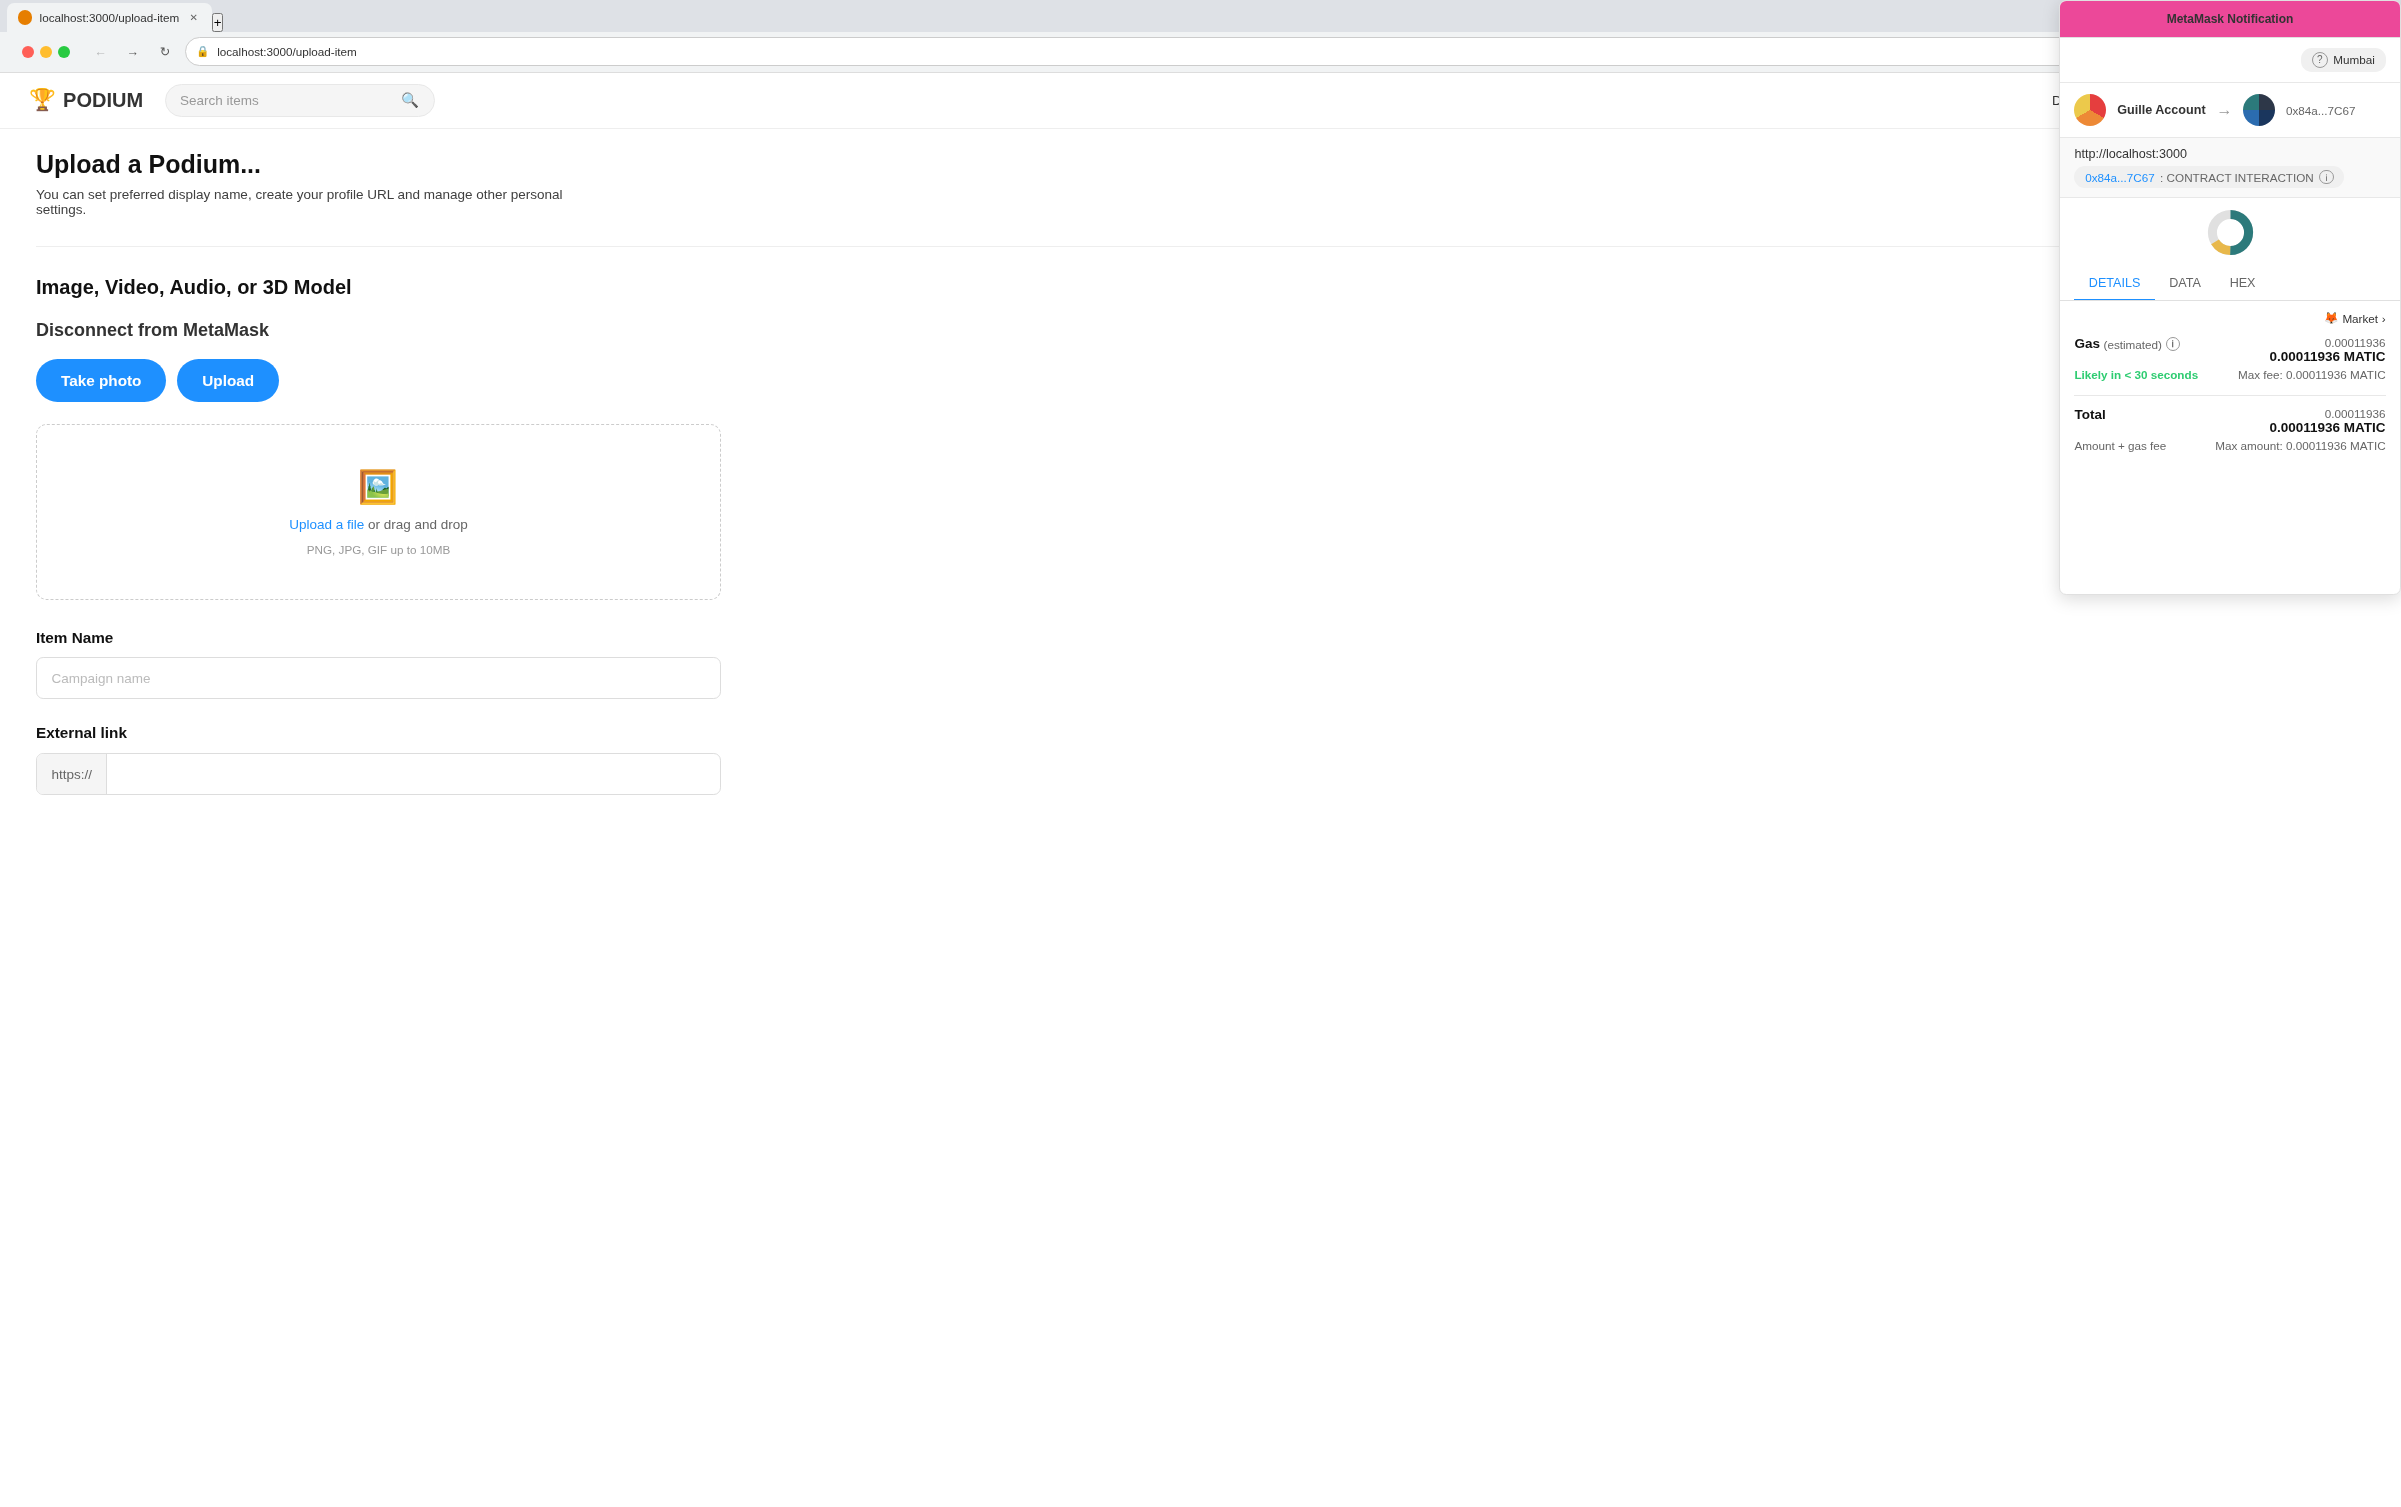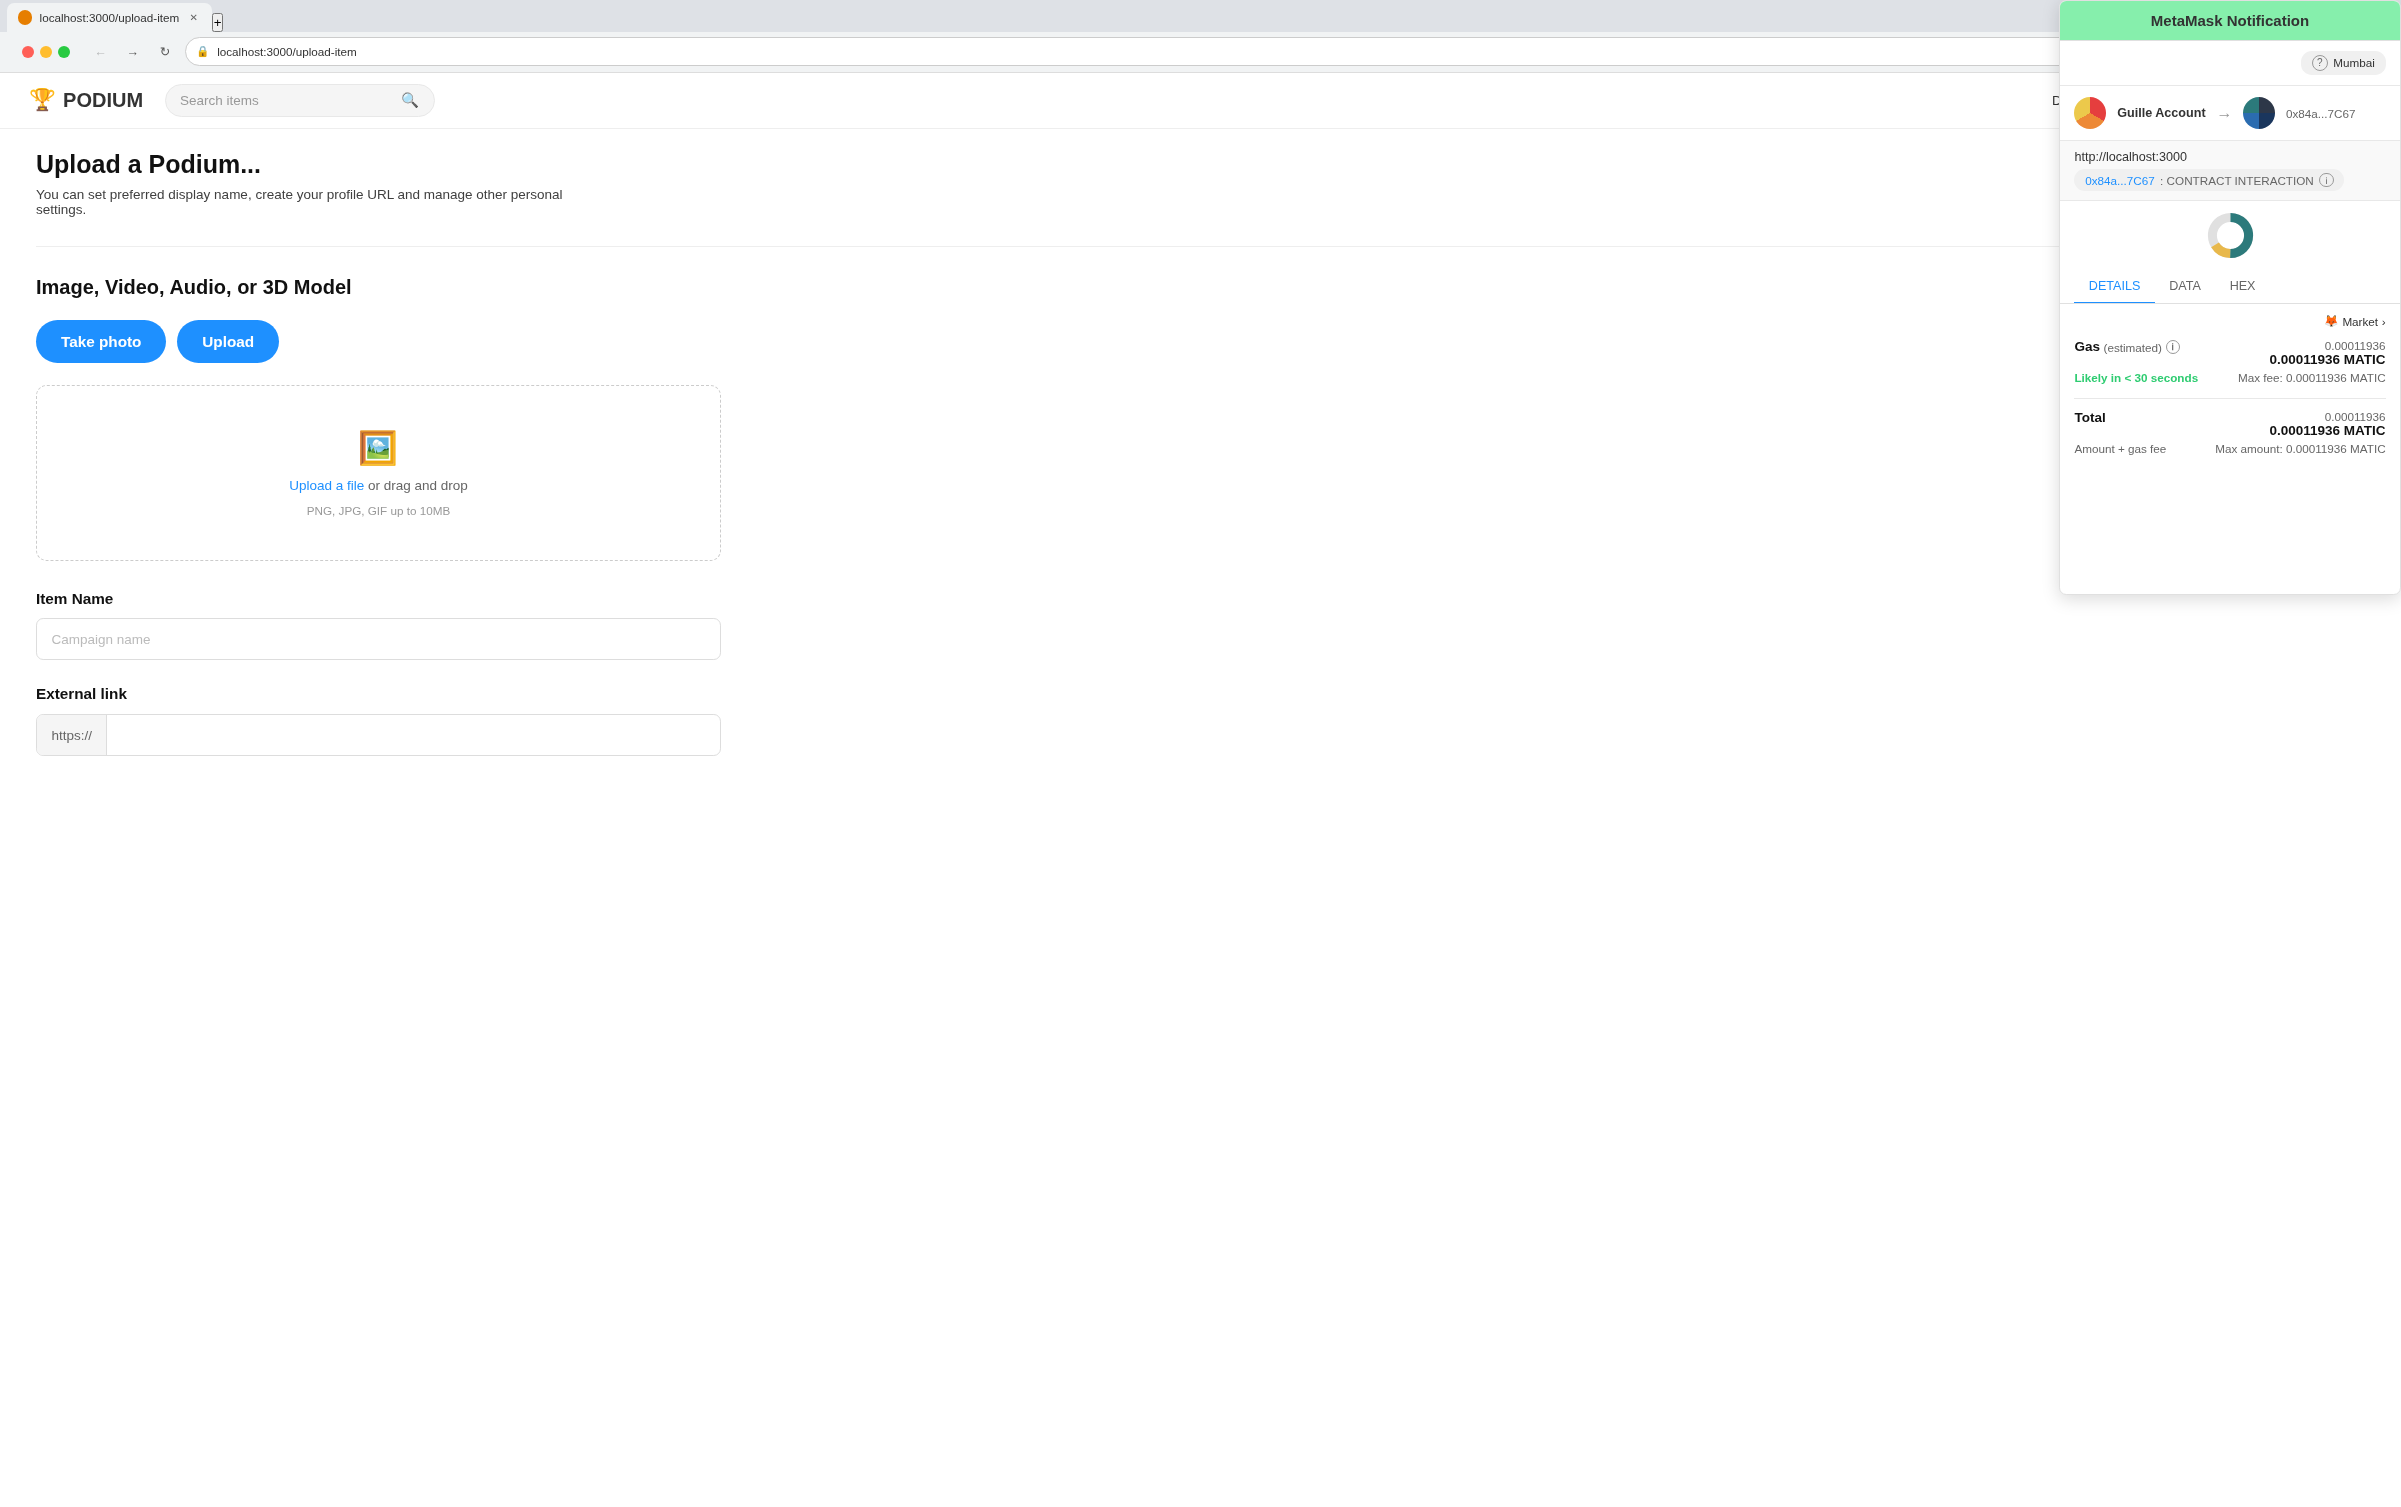--- a/index.html
+++ b/index.html
@@ -330,24 +330,24 @@
       box-shadow: 0 3.6px 18px rgba(0,0,0,0.15);
       position: fixed;
       right: 0;
       top: 0;
       z-index: 100;
       display: flex;
       flex-direction: column;
       overflow: hidden;
     }
     .mm-title-bar {
-      background: #86efac;
+      background: #ec4899;
       padding: 10.8px 14.4px;
       text-align: center;
-      font-size: 15px;
+      font-size: 12px;
       font-weight: 600;
       color: #333;
       border-bottom: 0.9px solid #e0e0e0;
       display: flex;
       align-items: center;
       justify-content: center;
       gap: 7.2px;
     }
     .mm-header {
       padding: 10.8px 14.4px;
@@ -632,20 +632,21 @@
         <button class="create-btn">Cre...</button>
       </div>
     </div>
 
     <div class="page-body">
       <h1 class="page-title">Upload a Podium...</h1>
       <p class="page-subtitle">You can set preferred display name, create your profile URL and manage other personal settings.</p>
       <hr class="divider">
 
       <h2 class="section-title">Image, Video, Audio, or 3D Model</h2>
+      <p class="disconnect-text">Disconnect from MetaMask</p>
 
       <div class="button-group">
         <button class="btn-primary">Take photo</button>
         <button class="btn-primary">Upload</button>
       </div>
 
       <div class="upload-dropzone">
         <div style="font-size:32px; color:#ccc;">🖼️</div>
         <div class="upload-text">
           <span class="upload-link">Upload a file</span><span> or drag and drop</span>

